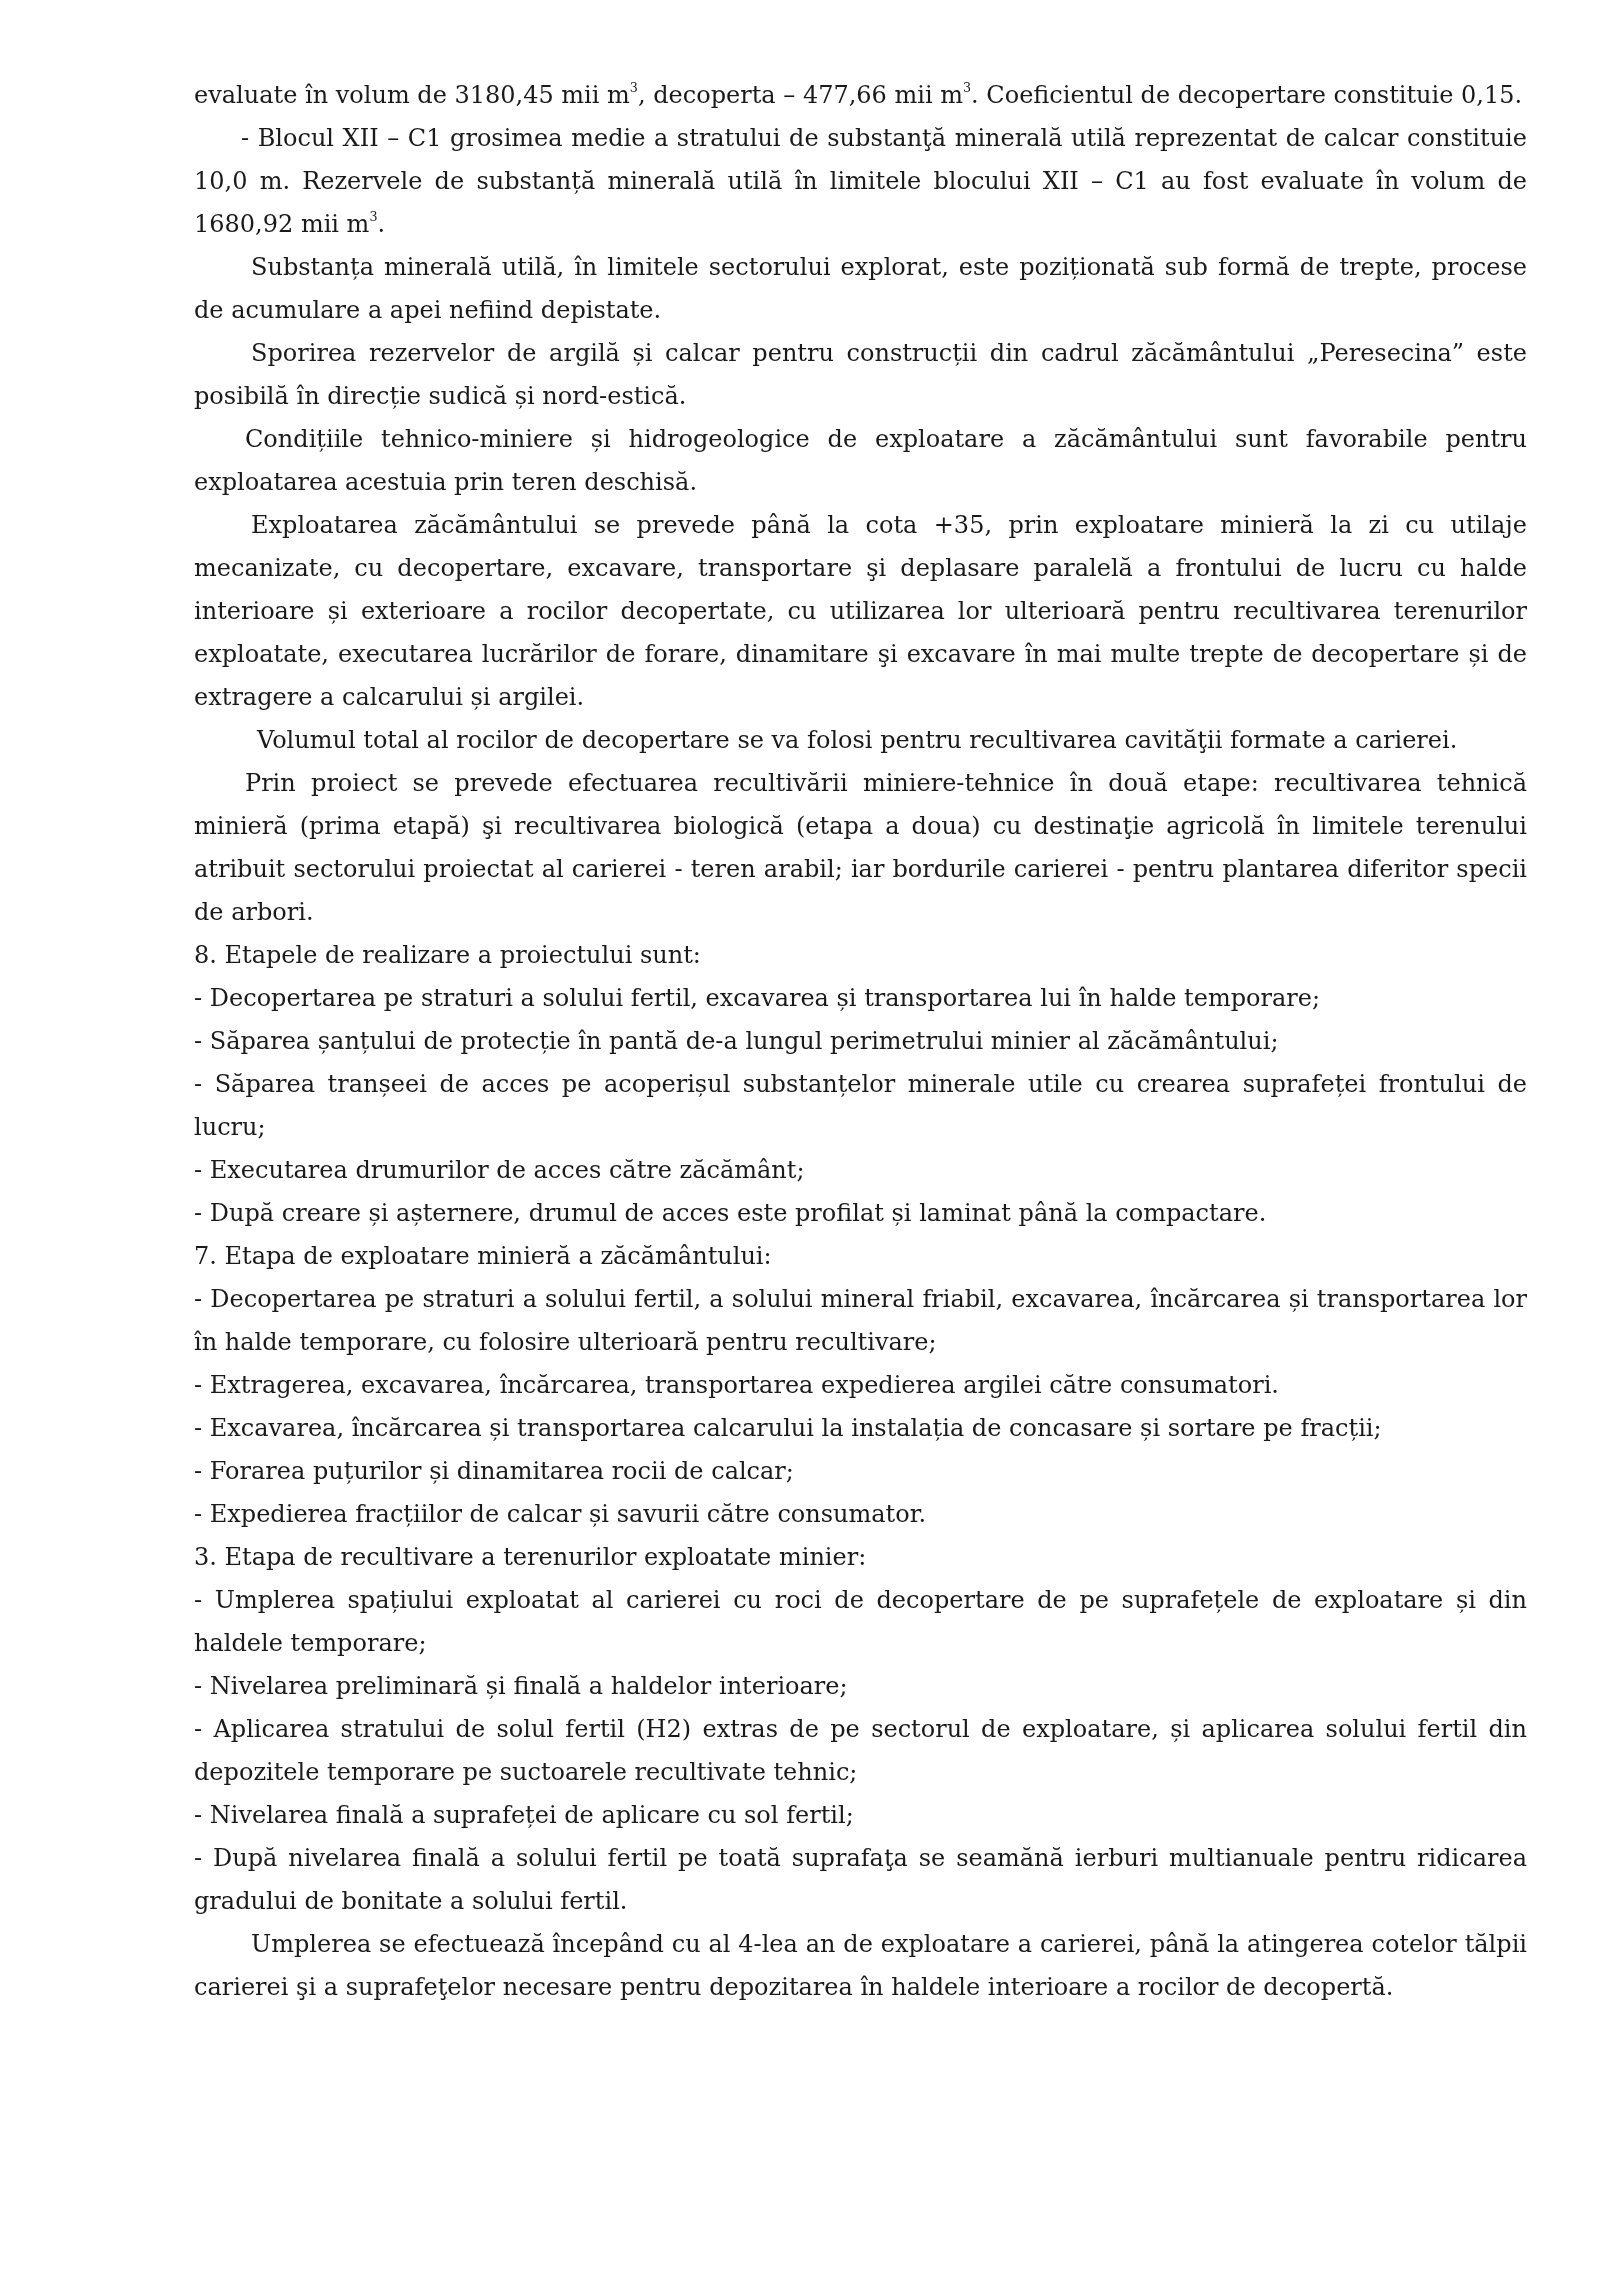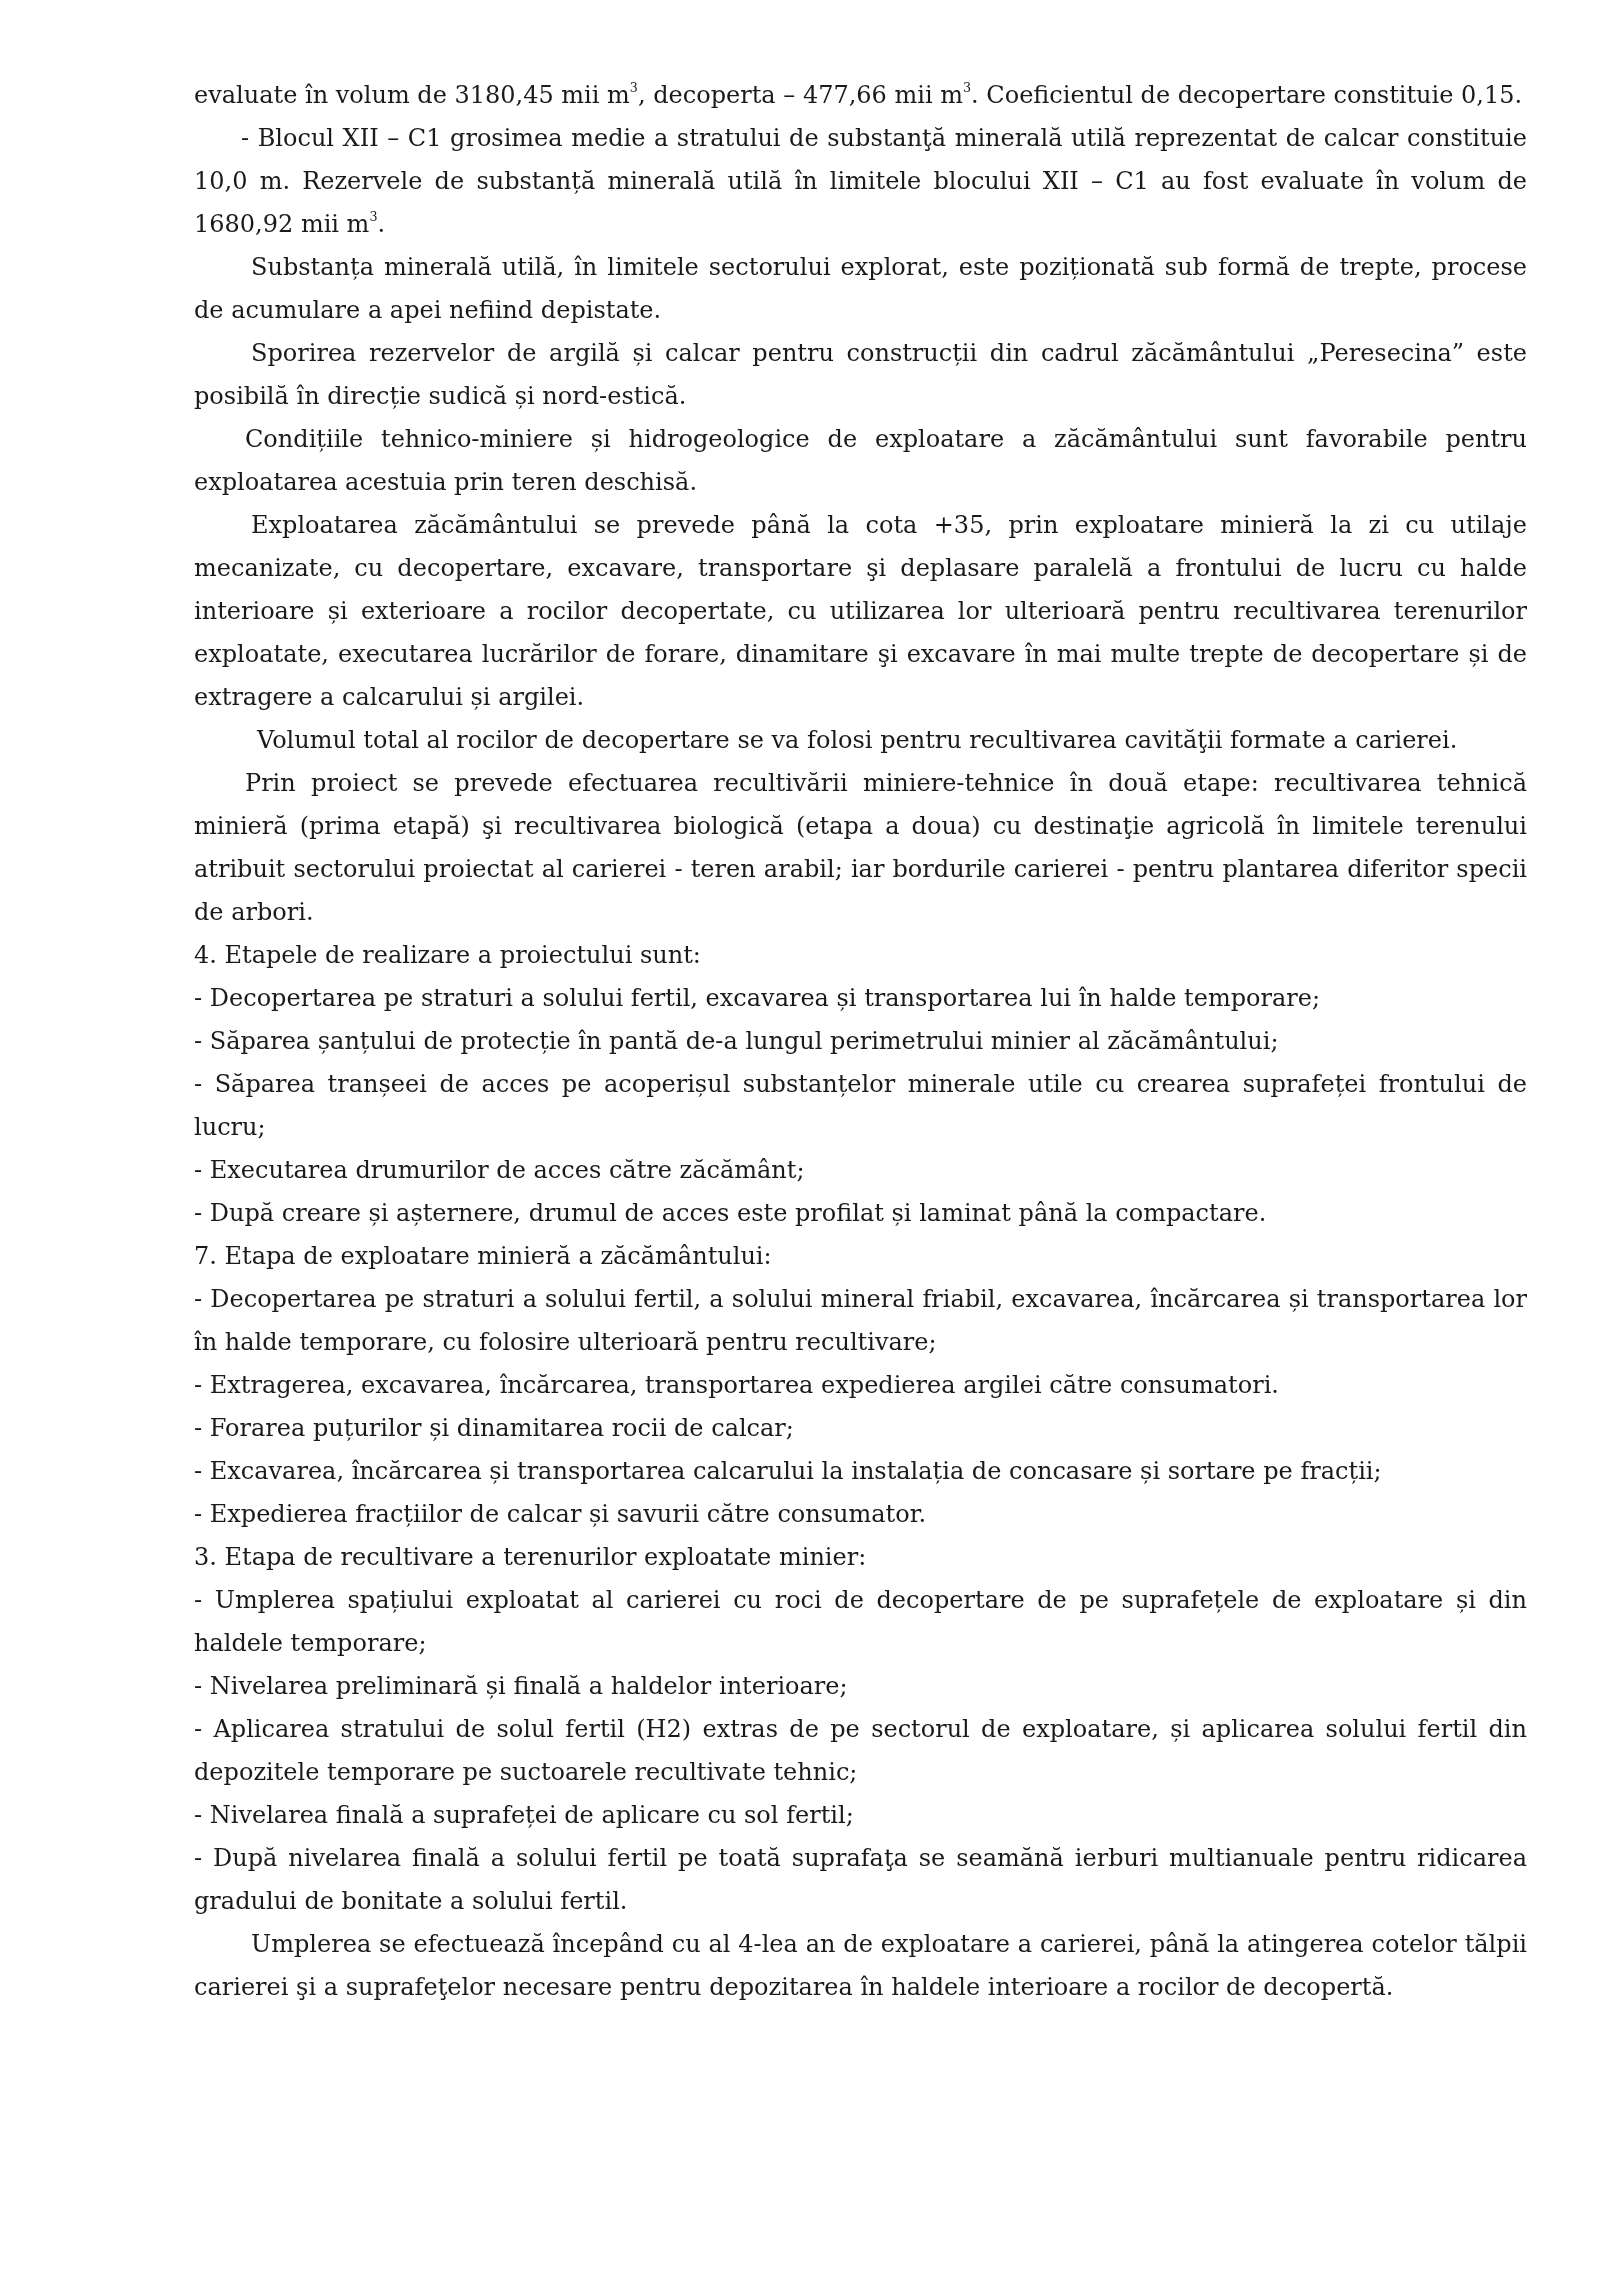--- a/index.html
+++ b/index.html
@@ -32,34 +32,34 @@
   <p class="ind3"><span>- Blocul XII – C1 grosimea medie a stratului de substanţă minerală utilă reprezentat de calcar constituie 10,0 m. Rezervele de substanță minerală utilă în limitele blocului XII – C1 au fost evaluate în volum de 1680,92 mii m</span><sup>3</sup><span>.</span></p>
 
   <p class="ind2">Substanța minerală utilă, în limitele sectorului explorat, este poziționată sub formă de trepte, procese de acumulare a apei nefiind depistate.</p>
   <p class="ind2">Sporirea rezervelor de argilă și calcar pentru construcții din cadrul zăcământului „Peresecina” este posibilă în direcție sudică și nord-estică.</p>
   <p class="ind1">Condițiile tehnico-miniere și hidrogeologice de exploatare a zăcământului sunt favorabile pentru exploatarea acestuia prin teren deschisă.</p>
   <p class="ind2">Exploatarea zăcământului se prevede până la cota +35, prin exploatare minieră la zi cu utilaje mecanizate, cu decopertare, excavare, transportare şi deplasare paralelă a frontului de lucru cu halde interioare și exterioare a rocilor decopertate, cu utilizarea lor ulterioară pentru recultivarea terenurilor exploatate, executarea lucrărilor de forare, dinamitare şi excavare în mai multe trepte de decopertare și de extragere a calcarului și argilei.</p>
   <p class="ind4">Volumul total al rocilor de decopertare se va folosi pentru recultivarea cavităţii formate a carierei.</p>
   <p class="ind1">Prin proiect se prevede efectuarea recultivării miniere-tehnice în două etape: recultivarea tehnică minieră (prima etapă) şi recultivarea biologică (etapa a doua) cu destinaţie agricolă în limitele terenului atribuit sectorului proiectat al carierei - teren arabil; iar bordurile carierei - pentru plantarea diferitor specii de arbori.</p>
 
   <div>
-    <p class="left">4. Etapele de realizare a proiectului sunt:</p>
+    <p class="left">8. Etapele de realizare a proiectului sunt:</p>
     <p>- Decopertarea pe straturi a solului fertil, excavarea și transportarea lui în halde temporare;</p>
     <p>- Săparea șanțului de protecție în pantă de-a lungul perimetrului minier al zăcământului;</p>
     <p>- Săparea tranșeei de acces pe acoperișul substanțelor minerale utile cu crearea suprafeței frontului de lucru;</p>
     <p>- Executarea drumurilor de acces către zăcământ;</p>
     <p>- După creare și așternere, drumul de acces este profilat și laminat până la compactare.</p>
   </div>
 
   <div>
     <p class="left">7. Etapa de exploatare minieră a zăcământului:</p>
     <p>- Decopertarea pe straturi a solului fertil, a solului mineral friabil, excavarea, încărcarea și transportarea lor în halde temporare, cu folosire ulterioară pentru recultivare;</p>
     <p>- Extragerea, excavarea, încărcarea, transportarea expedierea argilei către consumatori.</p>
+    <p>- Excavarea, încărcarea și transportarea calcarului la instalația de concasare și sortare pe fracții;</p>
     <p>- Forarea puțurilor și dinamitarea rocii de calcar;</p>
-    <p>- Excavarea, încărcarea și transportarea calcarului la instalația de concasare și sortare pe fracții;</p>
     <p>- Expedierea fracțiilor de calcar și savurii către consumator.</p>
   </div>
 
   <div>
     <p class="left">3. Etapa de recultivare a terenurilor exploatate minier:</p>
     <p>- Umplerea spațiului exploatat al carierei cu roci de decopertare de pe suprafețele de exploatare și din haldele temporare;</p>
     <p>- Nivelarea preliminară și finală a haldelor interioare;</p>
     <p>- Aplicarea stratului de solul fertil (H2) extras de pe sectorul de exploatare, și aplicarea solului fertil din depozitele temporare pe suctoarele recultivate tehnic;</p>
     <p>- Nivelarea finală a suprafeței de aplicare cu sol fertil;</p>
     <p>- După nivelarea finală a solului fertil pe toată suprafaţa se seamănă ierburi multianuale pentru ridicarea gradului de bonitate a solului fertil.</p>

